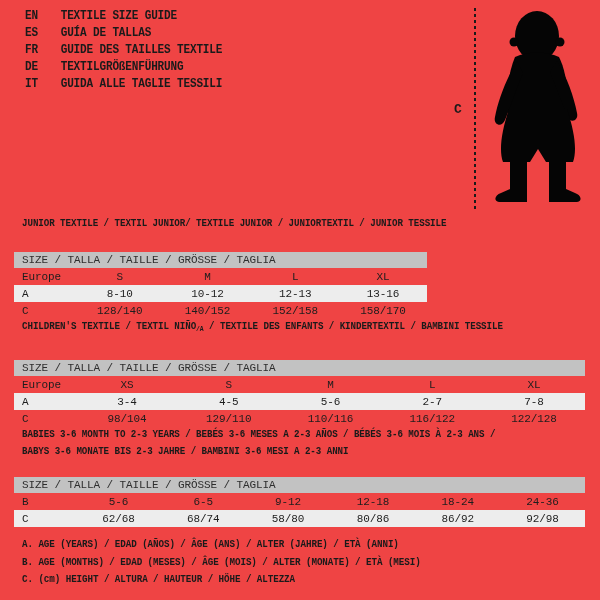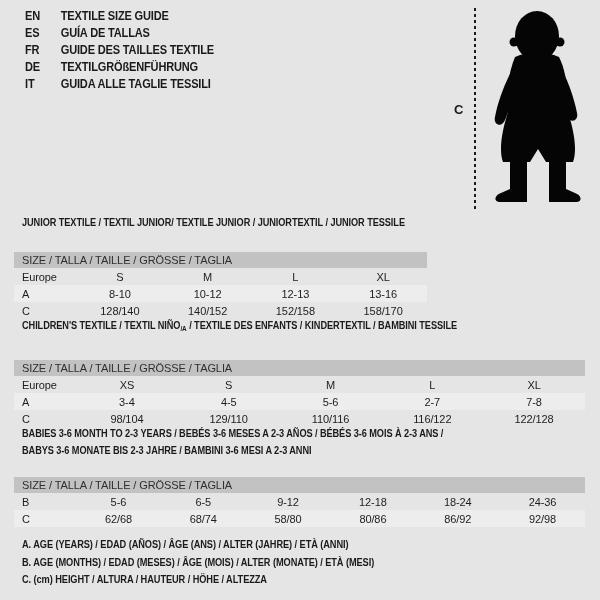--- a/index.html
+++ b/index.html
@@ -1,18 +1,18 @@
 <!DOCTYPE html>
 <html><head>
 <meta charset="utf-8">
 <style>
   html,body{margin:0;padding:0;background:#fff;}
   .page{
-    position:relative;width:600px;height:600px;background:#e5e5e5;overflow:hidden;
-    font-family:Liberation Sans, sans-serif;color:#1a1a1a;
+    position:relative;width:600px;height:600px;background:#ef4444;overflow:hidden;
+    font-family:Liberation Mono, monospace;color:#1a1a1a;
   }
   
   .langs{position:absolute;left:25px;top:7px;transform:scaleX(0.85);transform-origin:0 0;}
   .lang-row{display:flex;height:17px;line-height:17px;font-weight:700;font-size:13px;letter-spacing:-0.2px;white-space:nowrap;}
   .lang-code{width:42px;flex:0 0 42px;}
   
   .dash-line{position:absolute;left:474px;top:8px;width:2px;height:201px;
     background:repeating-linear-gradient(to bottom,#1a1a1a 0 3px,transparent 3px 6px);}
   .height-label{position:absolute;left:454px;top:103px;font-weight:700;font-size:13px;line-height:14px;}
   .baby{position:absolute;left:486px;top:9px;width:106px;height:197px;}

